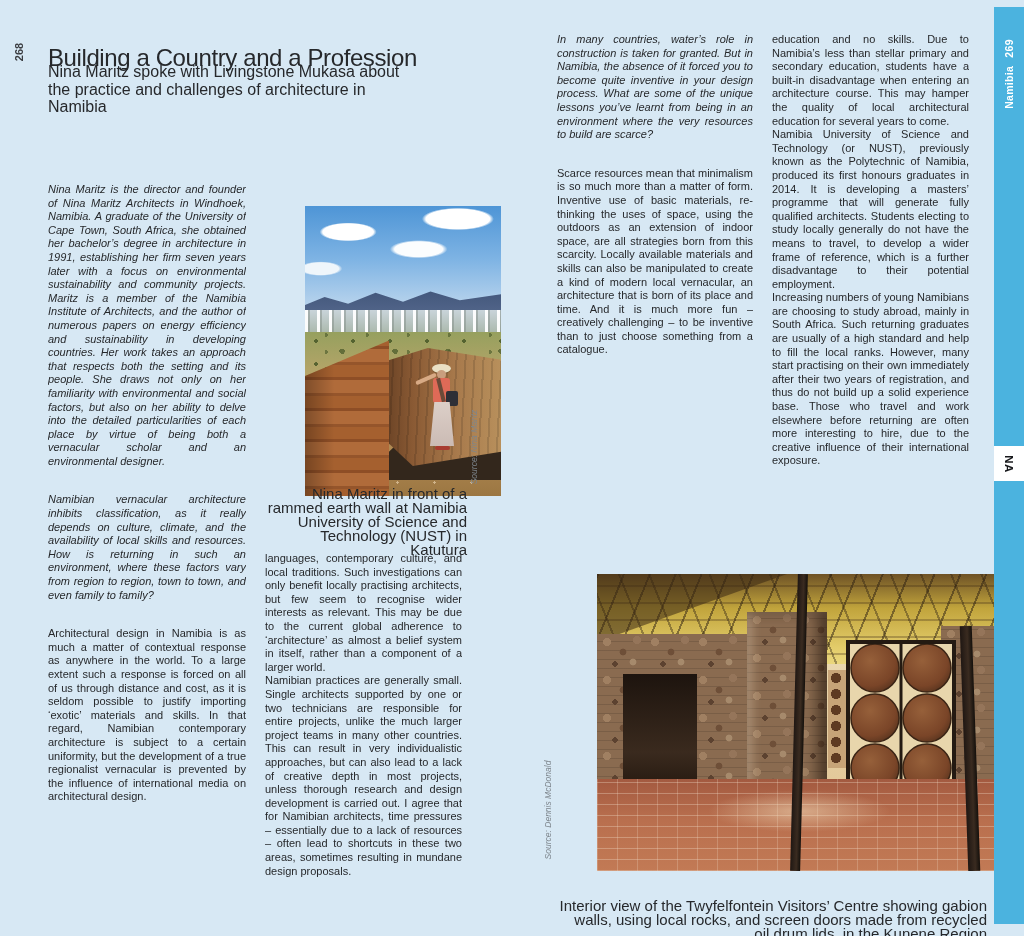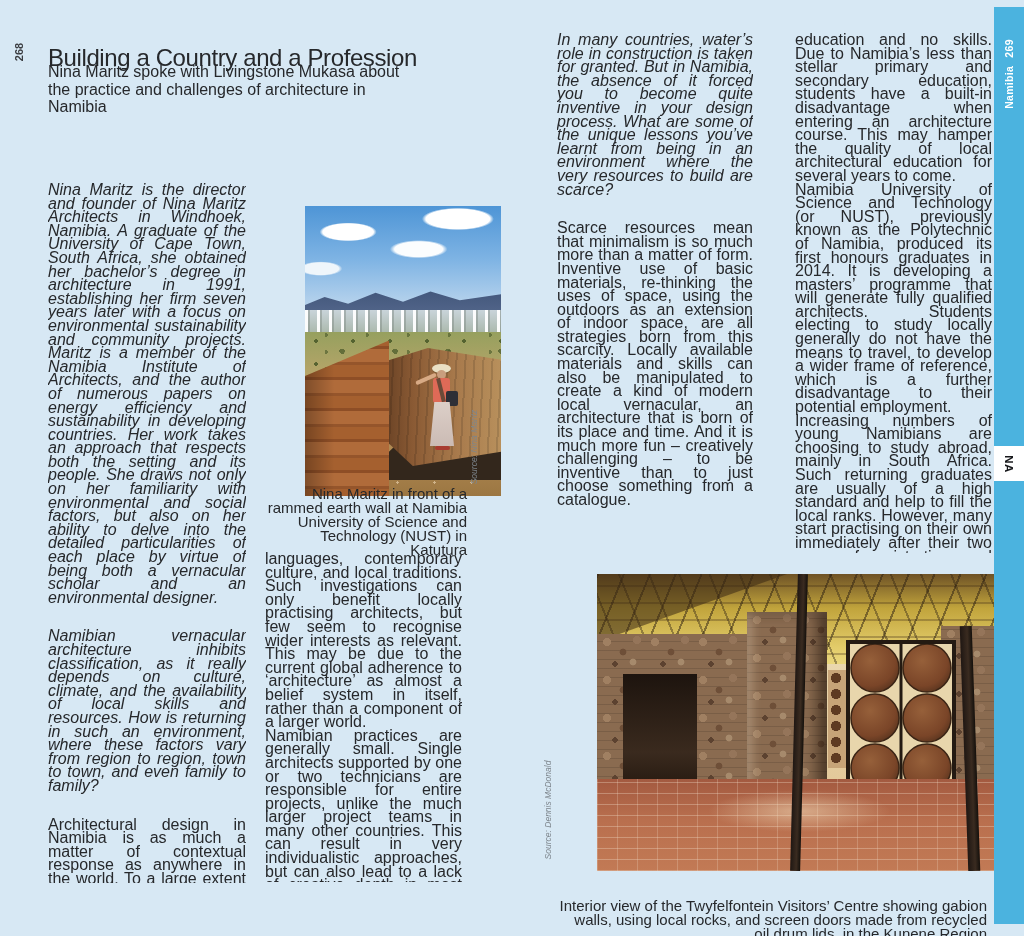--- a/index.html
+++ b/index.html
@@ -9,27 +9,27 @@
     font-family:"Liberation Sans", sans-serif;
     color:#26282B;
     -webkit-font-smoothing:antialiased;
   }
   .abs { position:absolute; }
   p { margin:0; }
 
   
   #page-title { left:48px; top:28px; font-size:24px; font-weight:normal; letter-spacing:-0.4px; white-space:nowrap; }
   #page-subtitle { left:48px; top:63px; width:362px; font-size:16px; line-height:17.5px; }
-  .body-col { font-size:16px; line-height:13.6px; text-align:justify; overflow:hidden; }
+  .body-col { font-size:11px; line-height:13.6px; text-align:justify; overflow:hidden; }
   .body-col p.ital { font-style:italic; }
   .body-col p.gap { margin-top:25px; }
   #col1 { left:48px; top:183px; width:198px; height:700px; }
   #col2-text { left:265px; top:552px; width:197px; height:330px; }
   #col3 { left:557px; top:33px; width:196px; height:520px; }
-  #col4 { left:795px; top:33px; width:197px; height:520px; }
+  #col4 { left:772px; top:33px; width:197px; height:520px; }
   .caption { font-weight:normal; font-size:15px; line-height:14px; text-align:right; }
   #caption1 { left:265px; top:487px; width:202px; }
   #caption2 { left:557px; top:899px; width:430px; }
 
   
   .vwrap { position:absolute; display:flex; align-items:center; justify-content:center; }
   .rot-ccw { transform:rotate(-90deg); white-space:nowrap; }
   .rot-cw  { transform:rotate(90deg);  white-space:nowrap; }
   #folio-left-wrap { left:6px; top:28px; width:26px; height:48px; }
   #folio-left-wrap .rot-ccw { font-size:11px; font-weight:bold; color:#3A3C40; }

